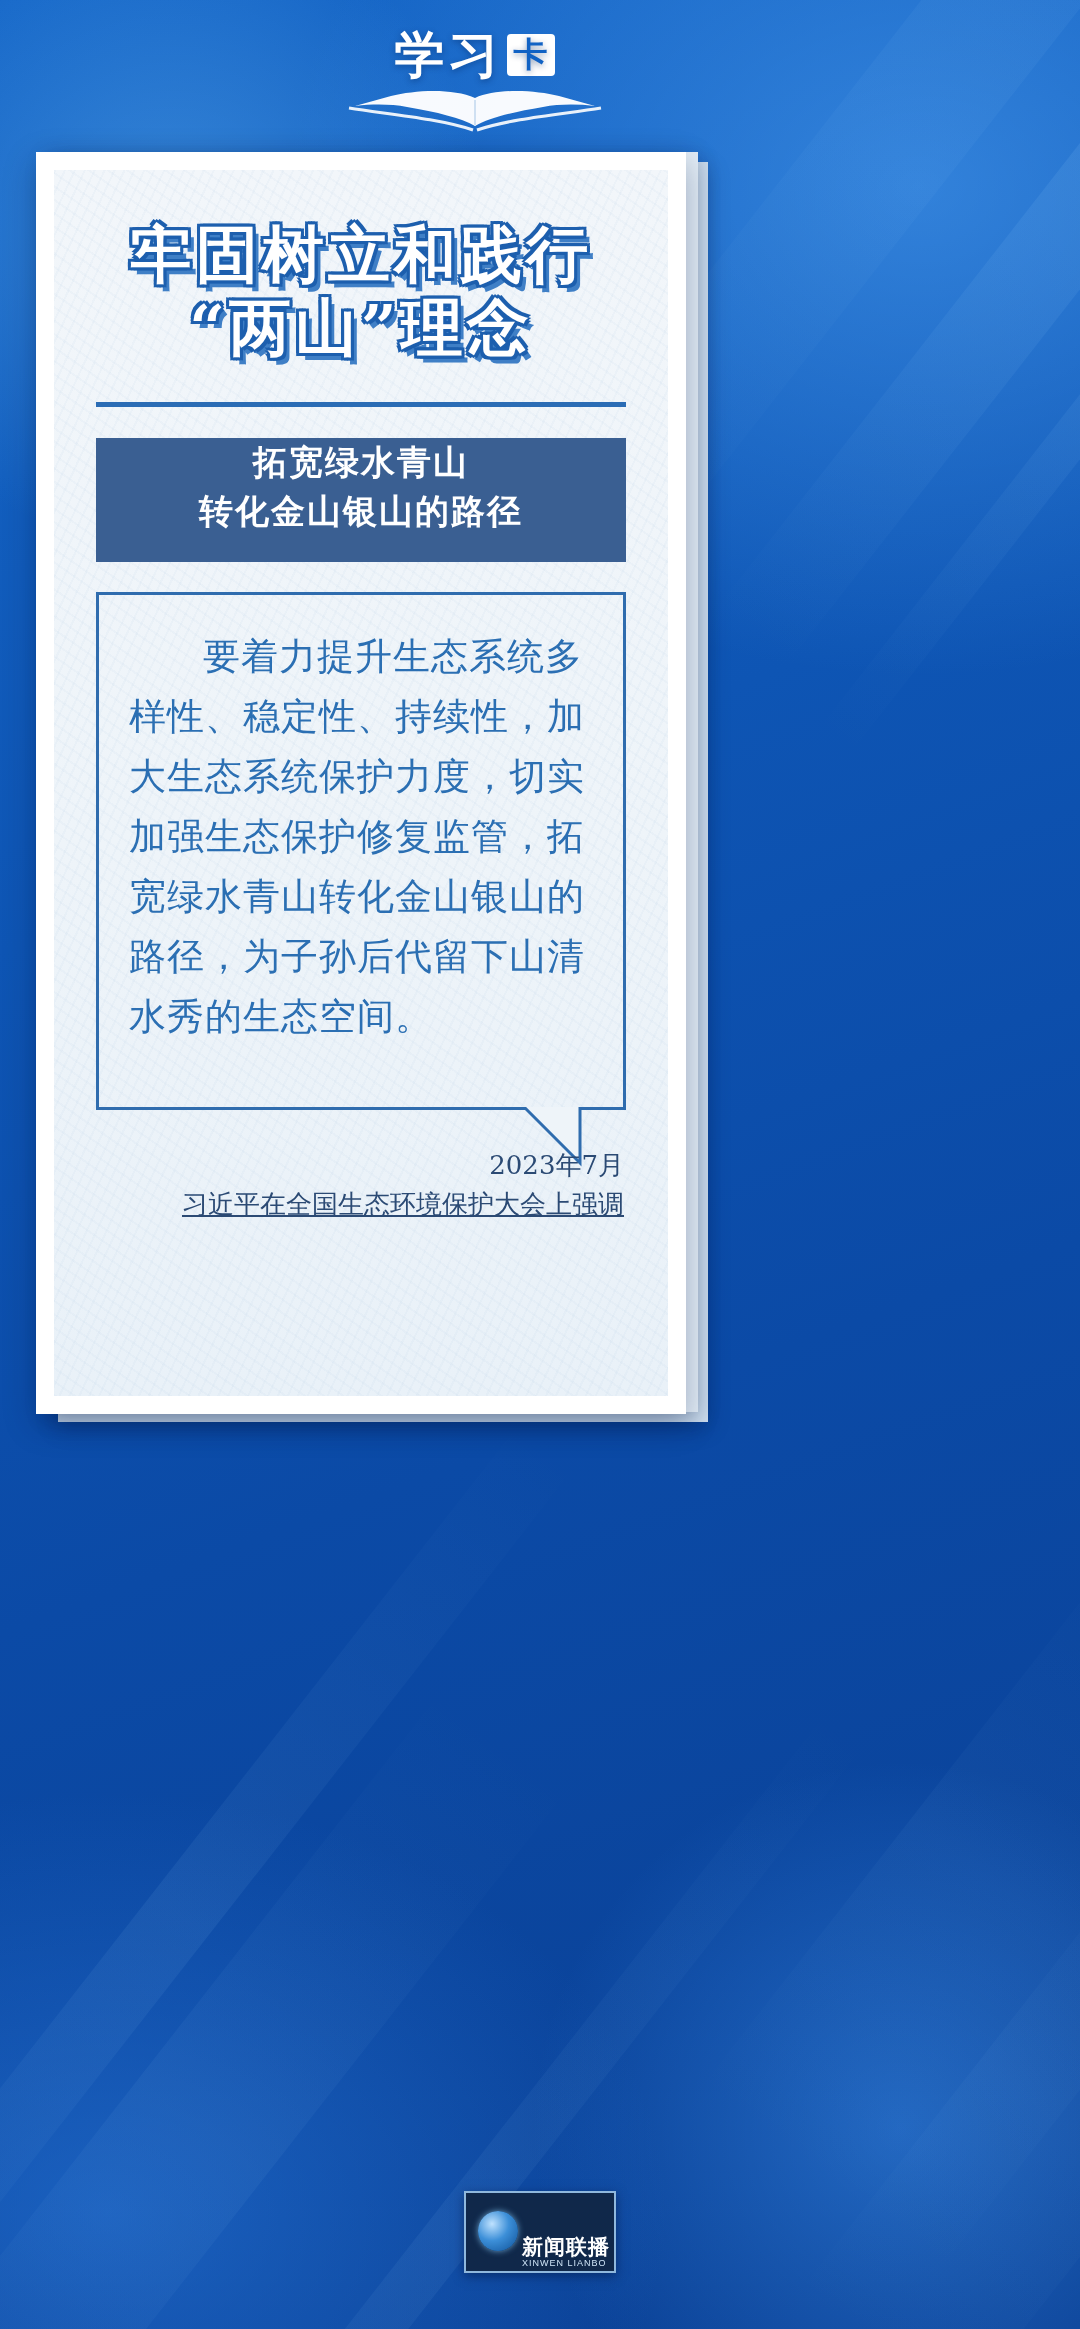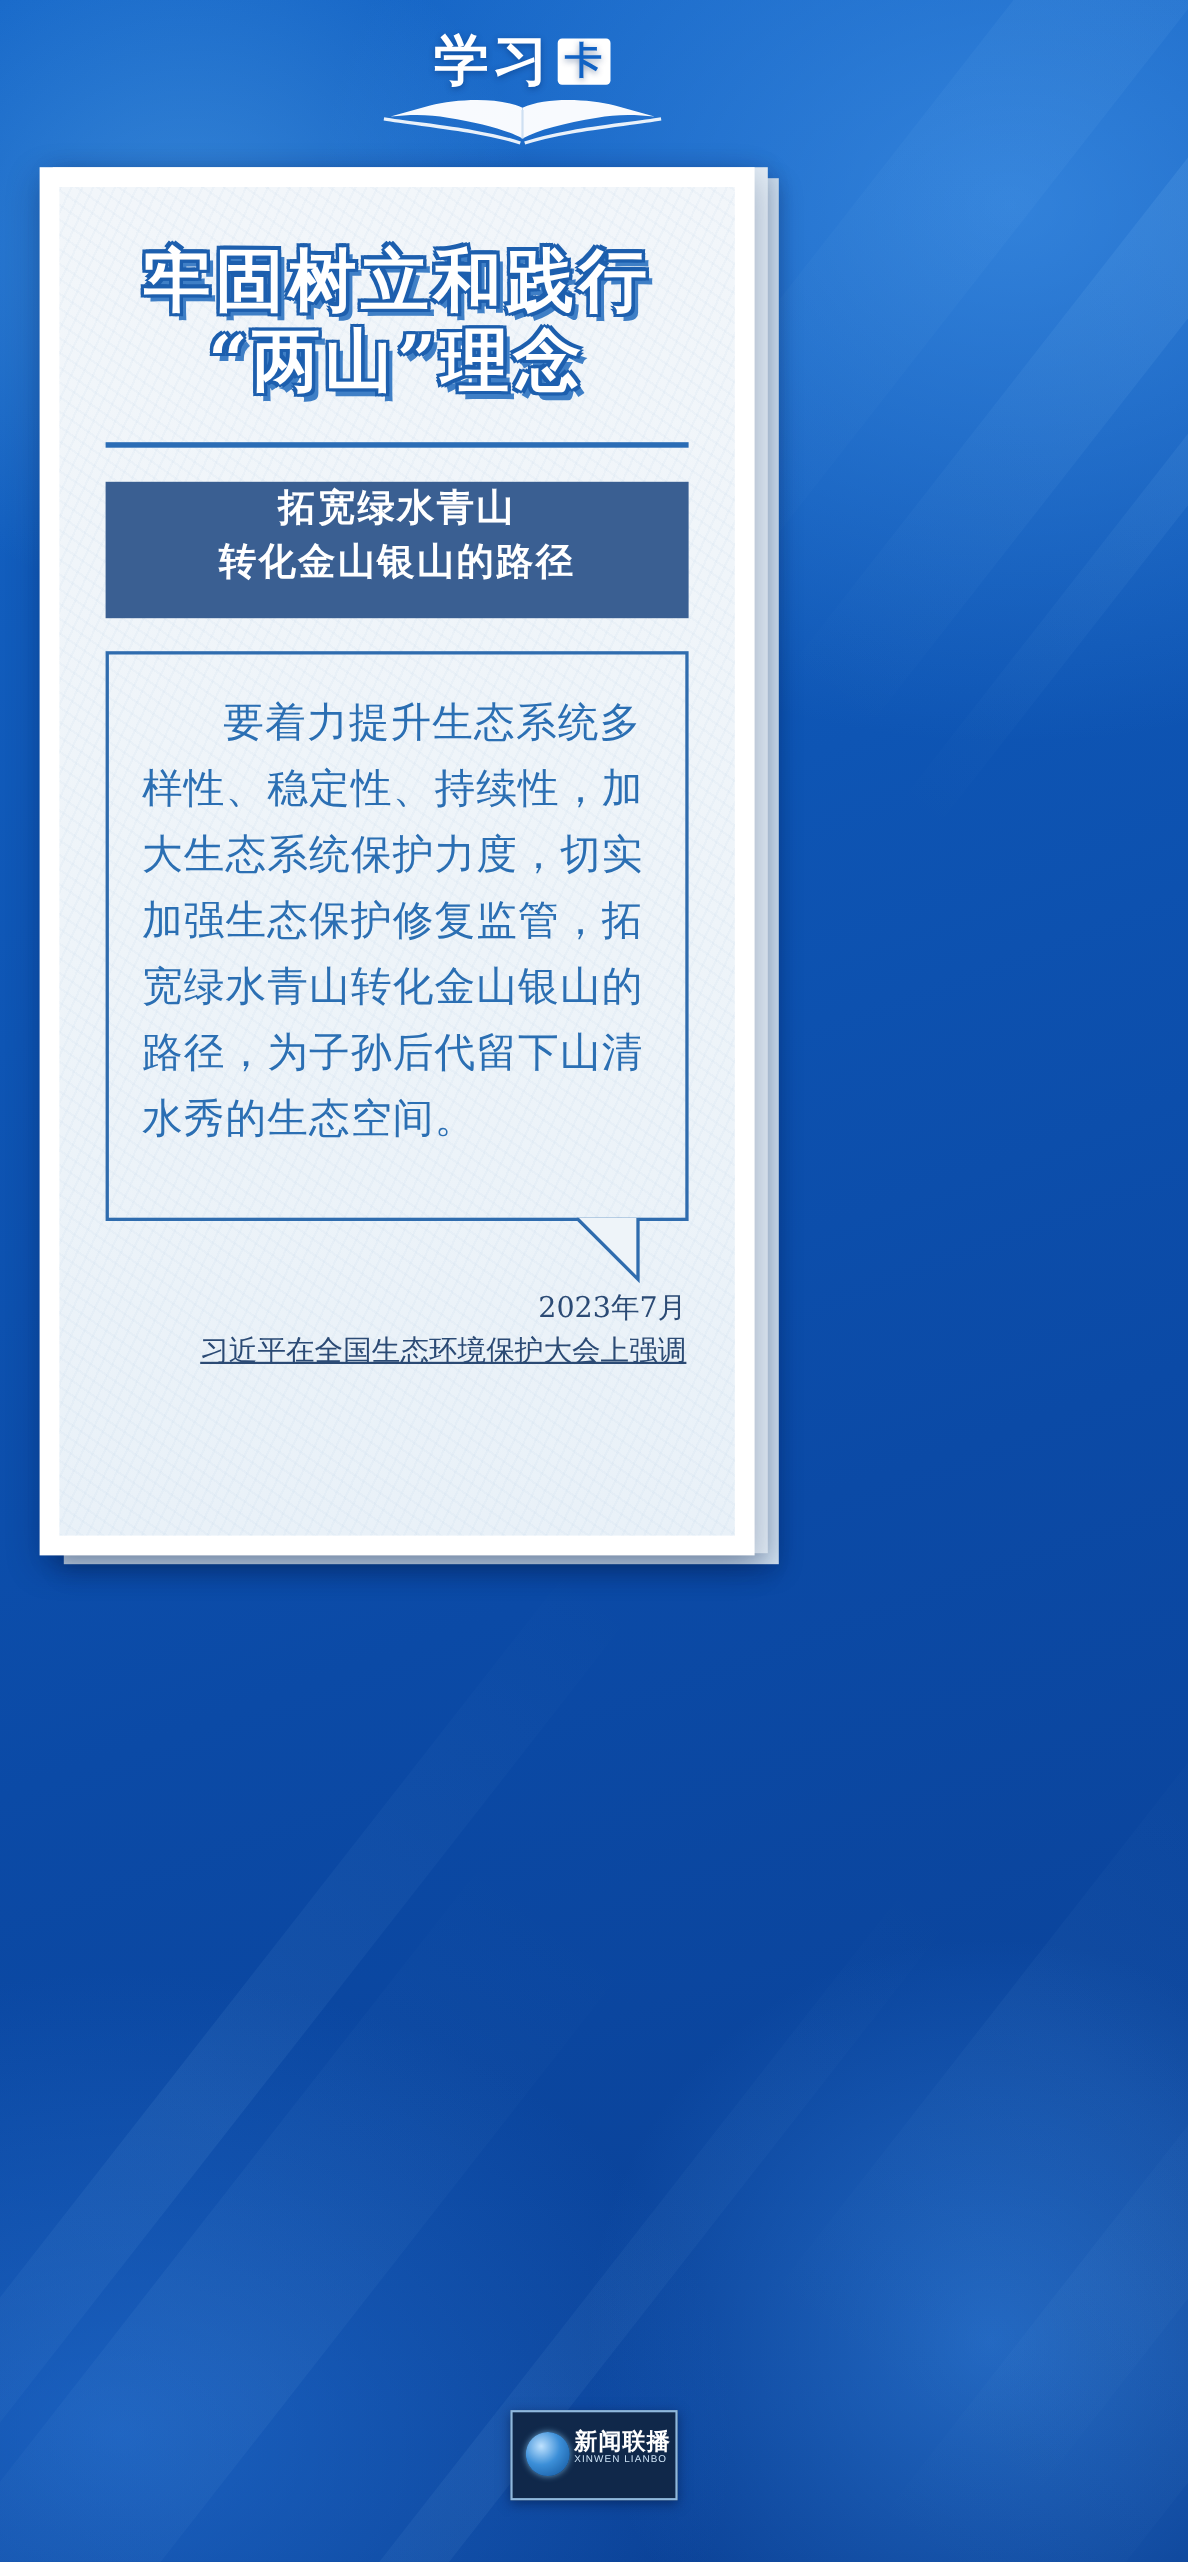--- a/index.html
+++ b/index.html
@@ -202,21 +202,21 @@
     left: 470px;
     top: 937px;
     width: 60px;
     height: 60px;
   }
   .tail svg { display: block; }
 
   .attrib {
     position: absolute;
     right: 44px;
-    top: 1000px;
+    top: 976px;
     width: 520px;
     text-align: right;
     font-family: "DejaVu Serif", "Liberation Serif", serif;
     color: #2b4a74;
   }
   .attrib .date { font-size: 26px; line-height: 1.5; }
   .attrib .src  { font-size: 26px; line-height: 1.5; text-decoration: underline; }
 
   
   .footer-logo {
@@ -241,20 +241,21 @@
     box-shadow: 0 0 6px rgba(140,210,255,0.7);
   }
   .fl-text { position: absolute; left: 56px; top: 14px; text-align: left; }
   .fl-cn {
     color: #ffffff;
     font-family: "DejaVu Serif", "Liberation Serif", serif;
     font-size: 21px;
     font-weight: bold;
     letter-spacing: 1px;
     line-height: 1.1;
+    margin-top: 28px;
   }
   .fl-en {
     color: #cfe4f7;
     font-size: 9px;
     letter-spacing: 1px;
     margin-top: 0;
   }
 </style>
 </head>
 <body>

